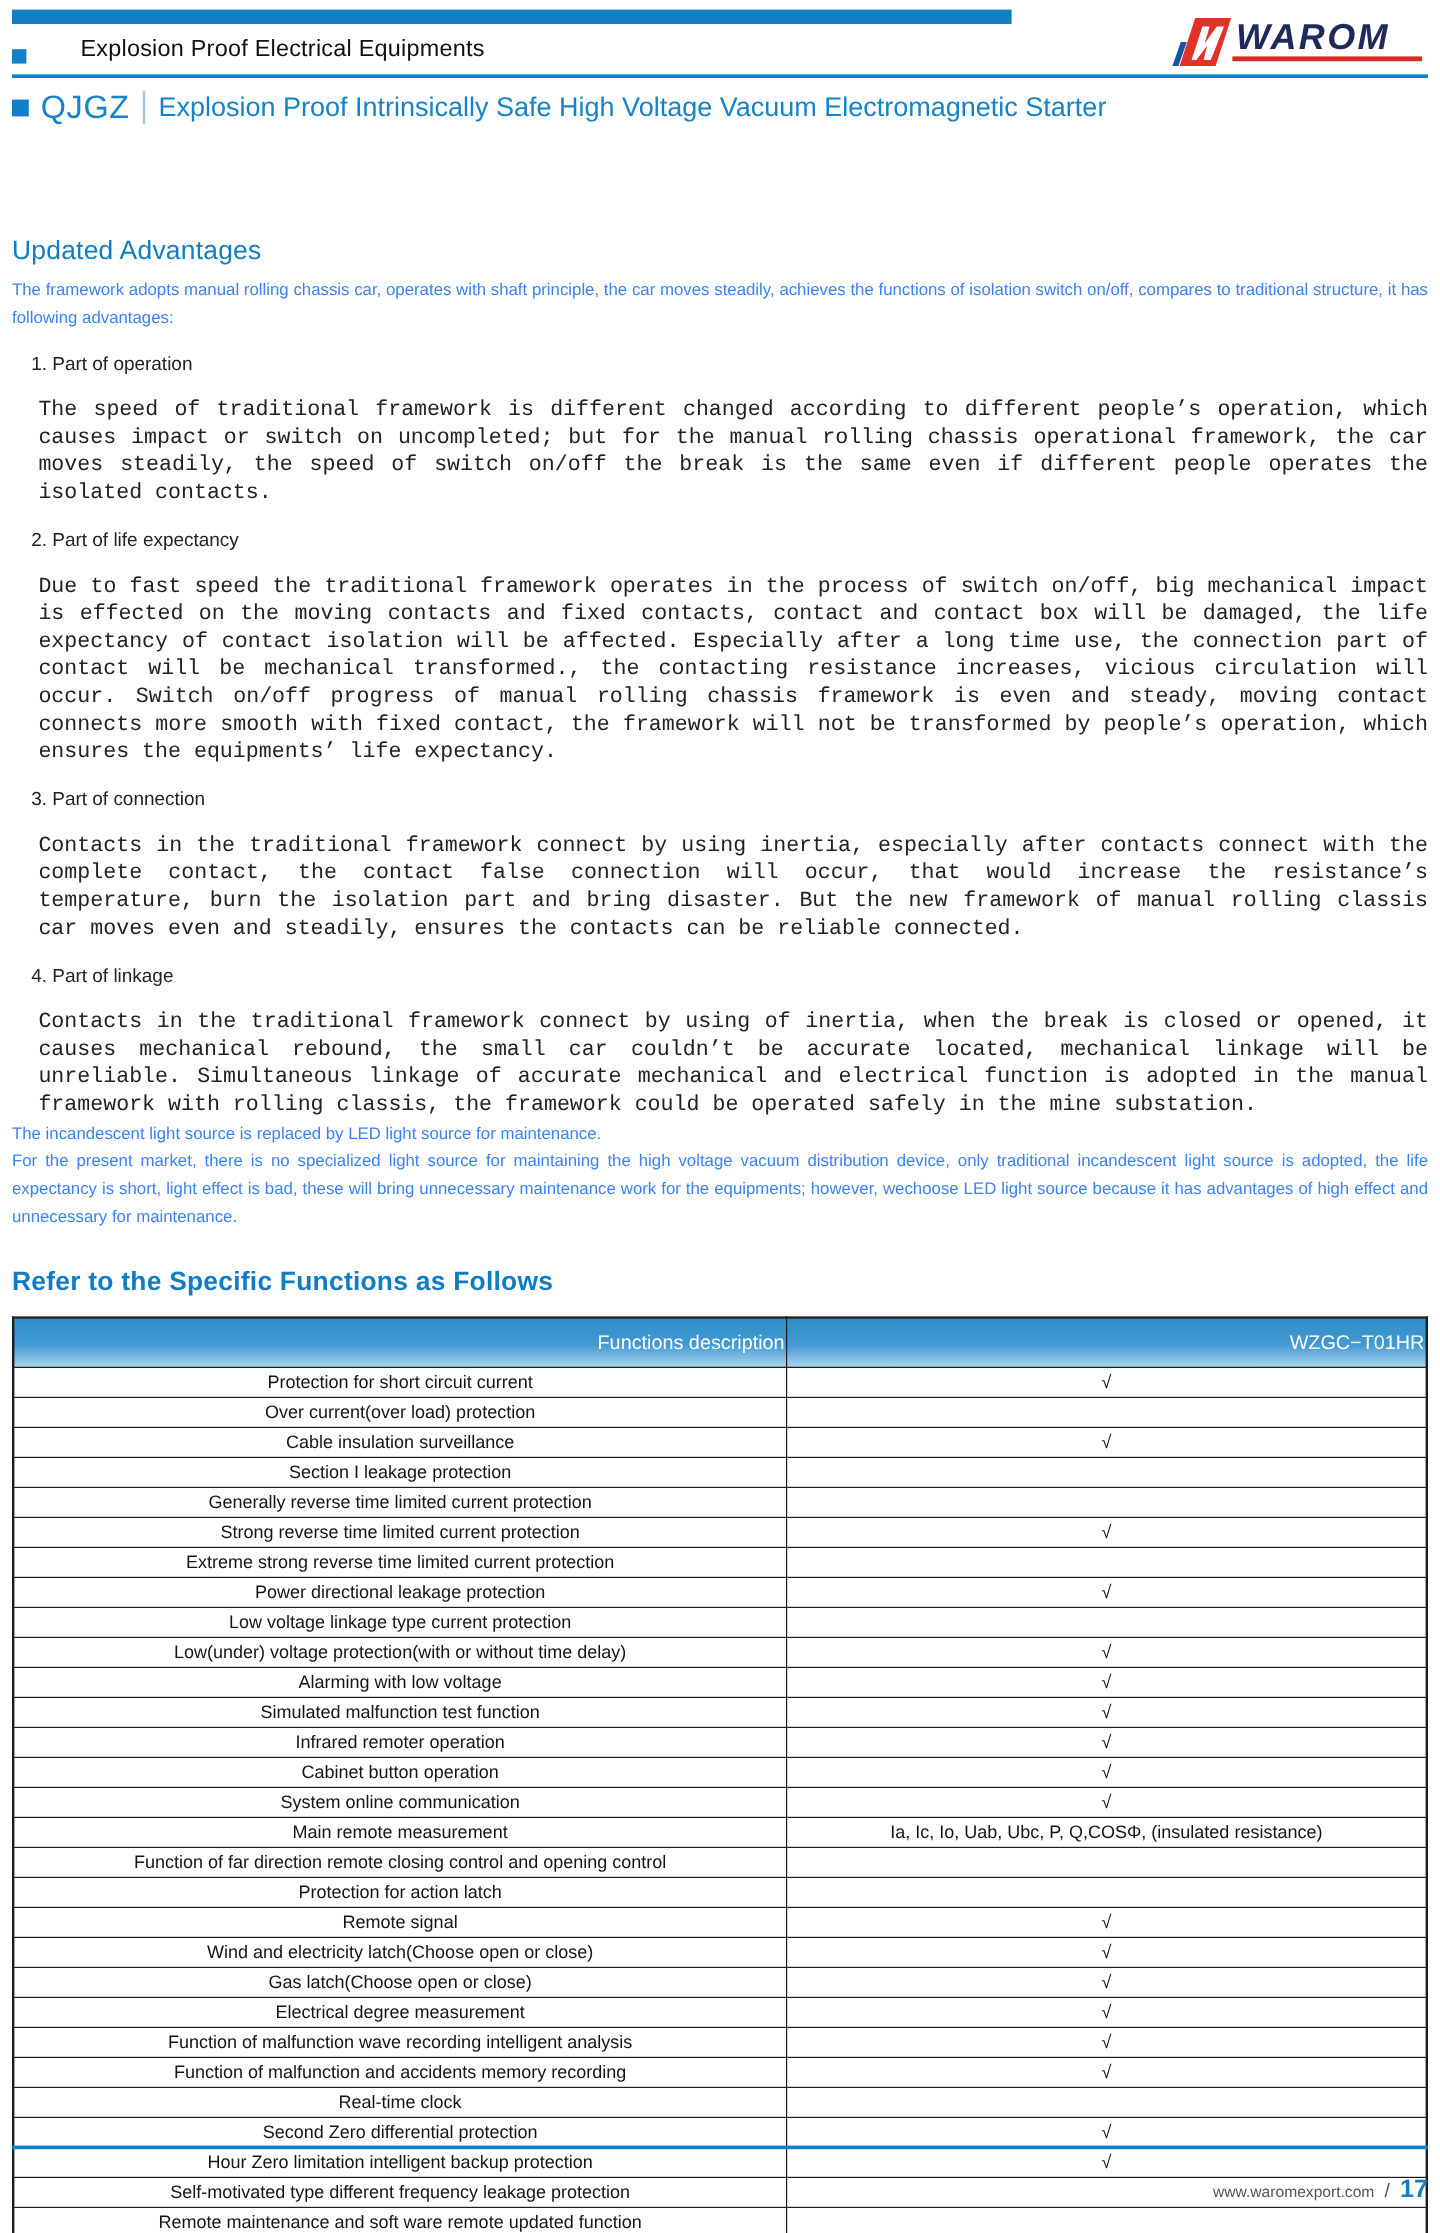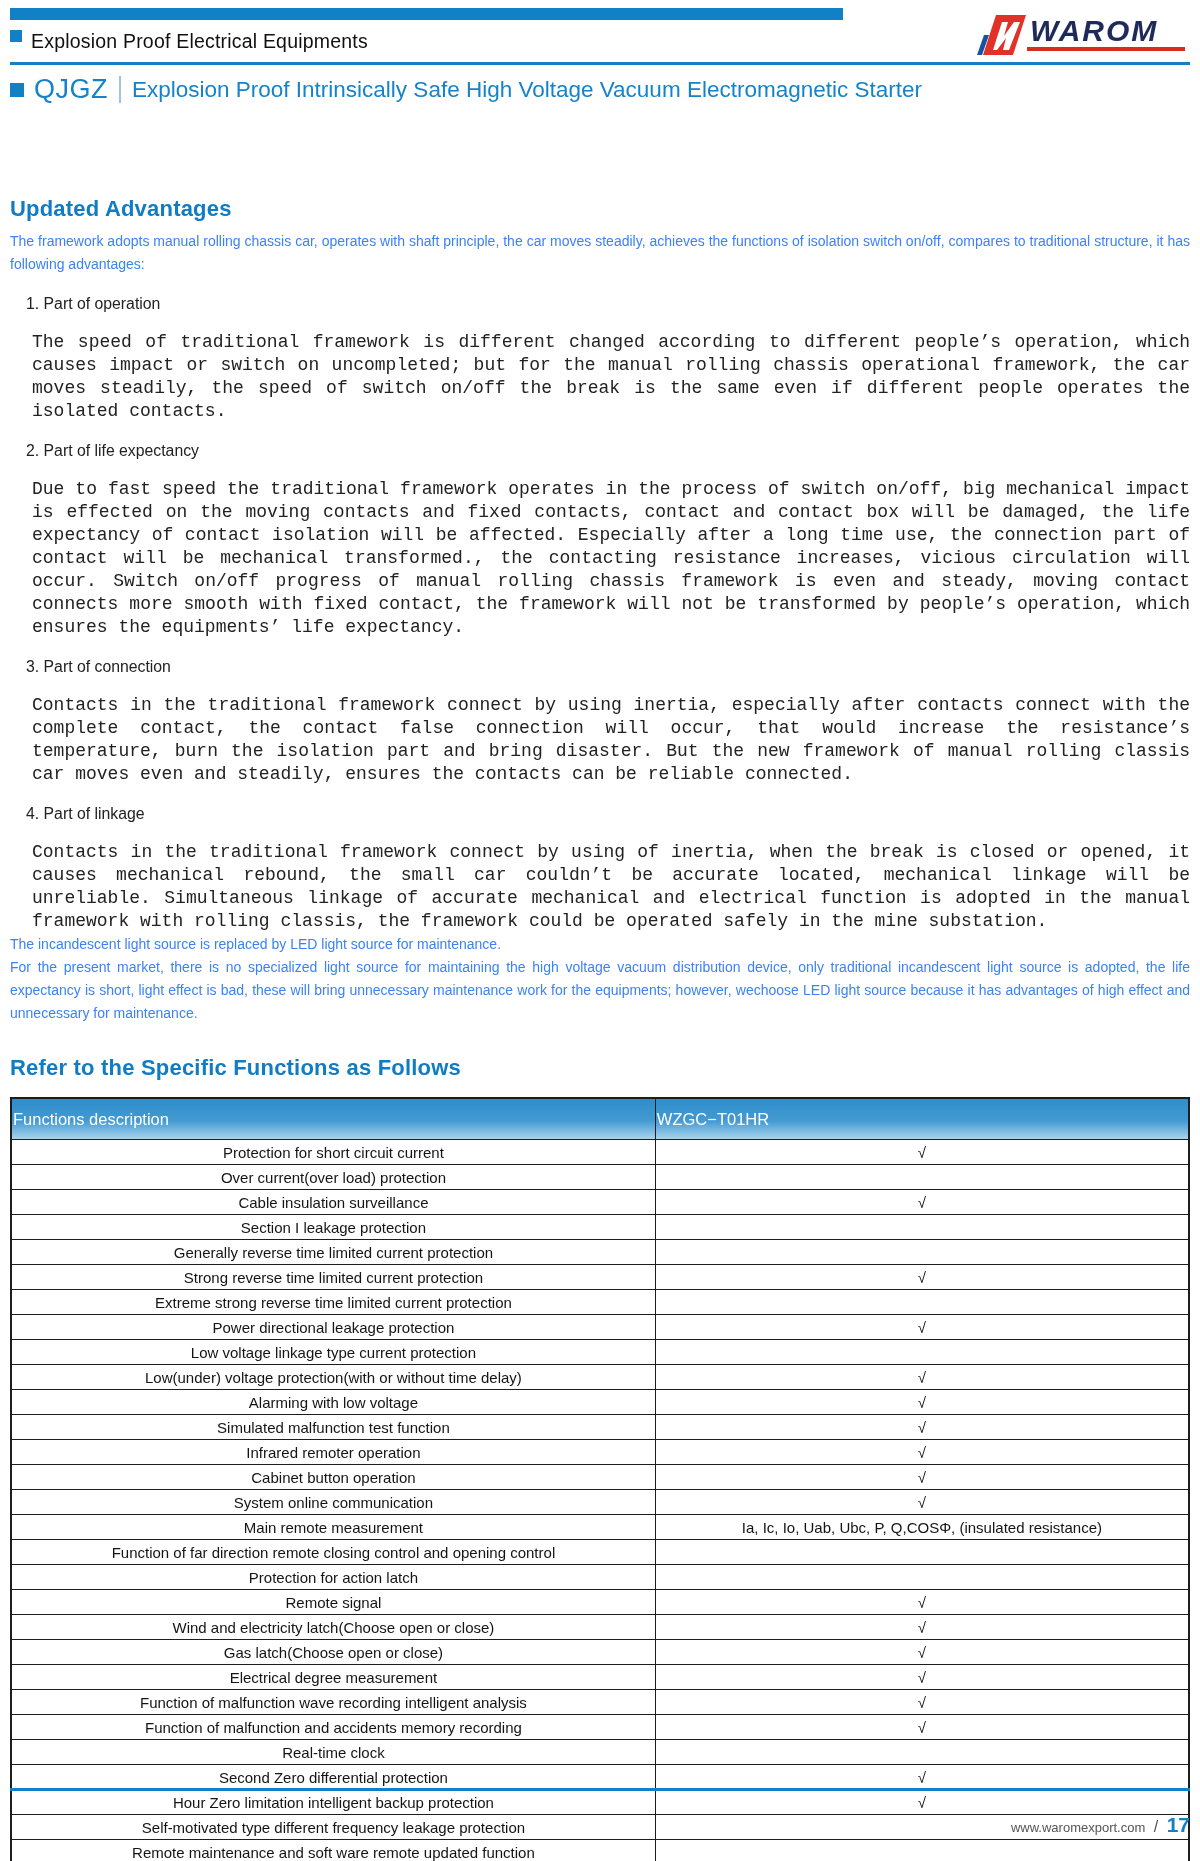--- a/index.html
+++ b/index.html
@@ -2,43 +2,43 @@
 <html><head>
 <meta charset="utf-8">
 <style>
   html,body{margin:0;padding:0;background:#ffffff;}
   .page{position:relative;width:1200px;height:1861px;background:#fff;overflow:hidden;
         font-family:"Liberation Sans", sans-serif;color:#1f1f1f;}
 
   
   .topbar{position:absolute;left:10px;top:8px;width:833px;height:12px;background:#1180c4;}
   .logo{position:absolute;right:12px;top:10px;width:215px;height:52px;}
-  .category-row{position:absolute;left:10px;top:30px;display:flex;align-items:flex-start;}
+  .category-row{position:absolute;left:10px;top:30px;display:flex;align-items:flex-end;gap:36px;}
   .sq{width:12px;height:12px;background:#1180c4;margin-right:9px;flex:0 0 auto;}
   .category-row .cat-label{font-size:19.5px;color:#101010;letter-spacing:.2px;}
   .hr1{position:absolute;left:10px;right:10px;top:62px;height:3px;background:#1180c4;}
   .title-row{position:absolute;left:10px;top:74px;display:flex;align-items:center;}
   .sq2{width:14px;height:14px;background:#1180c4;margin-right:10px;flex:0 0 auto;}
   .prod-code{font-size:27px;color:#1583c9;letter-spacing:.5px;}
   .vdiv{width:2px;height:27px;background:#9fc4e2;margin:0 11px;}
   .prod-title{font-size:22.5px;color:#1583c9;}
 
   
   .content{position:absolute;left:10px;top:196px;width:1180px;}
-  .h2{font-size:22px;font-weight:bold;color:#0f7cc3;margin:0 0 8px 0;letter-spacing:.2px;}
+  .h2{font-size:22px;font-weight:normal;color:#0f7cc3;margin:0 0 8px 0;letter-spacing:.2px;}
   .para{margin:0;font-size:14px;line-height:23px;color:#3b82f6;text-align:justify;}
   .adv-item{margin:0;}
   .adv-title{margin:16px;font-size:15.8px;line-height:23px;color:#222;}
   .adv-body{margin:0 0 0 22px;font-size:18px;line-height:23px;color:#222;text-align:justify;font-family:Liberation Mono, monospace;}
   .h2b{font-size:22px;font-weight:bold;color:#0f7cc3;margin:30px 0 16px 0;letter-spacing:.2px;}
 
   
   table.functions{width:100%;border-collapse:collapse;border:2px solid #1d1d1d;}
   table.functions th{height:38px;border:1px solid #1d1d1d;color:#ffffff;font-weight:normal;
-    font-size:16.5px;text-align:left;
+    font-size:16.5px;text-align:right;
     background:linear-gradient(180deg,#2e8dca 0%,#449ad2 55%,#a9d4ee 100%);}
   table.functions td{height:24px;border:1px solid #1d1d1d;font-size:15px;color:#141414;
     text-align:center;padding:0 6px;white-space:nowrap;overflow:hidden;}
   td.val{font-size:16px;}
   .col-fn{width:54.7%;}
   .col-val{width:45.3%;}
 
   
   .footer{position:absolute;left:10px;right:10px;top:1788px;border-top:3px solid #1180c4;
           text-align:right;padding-top:22px;}

